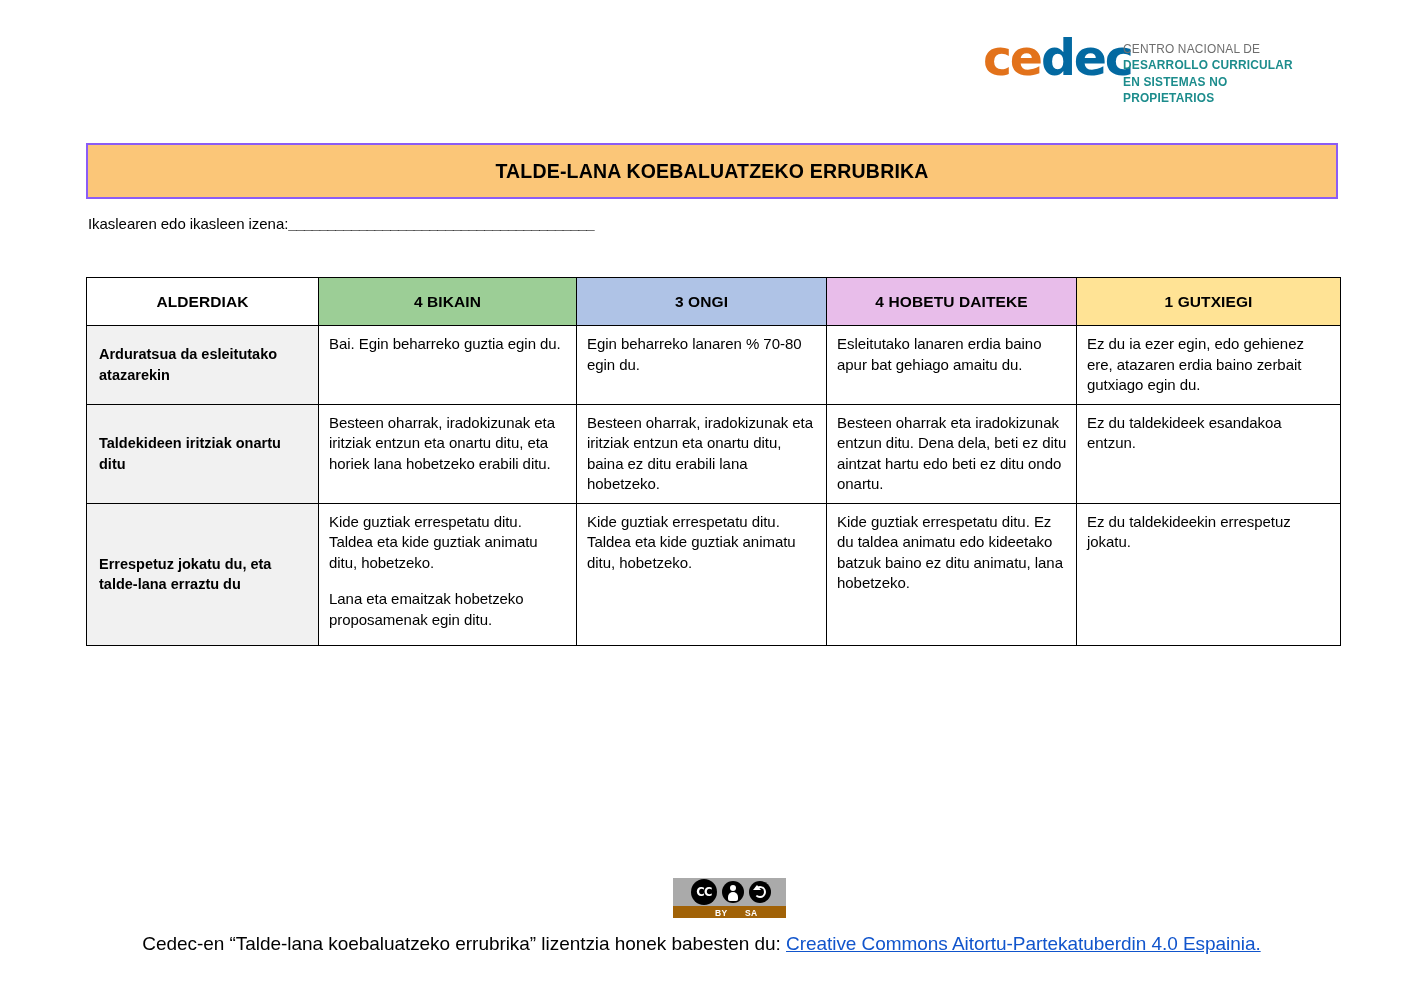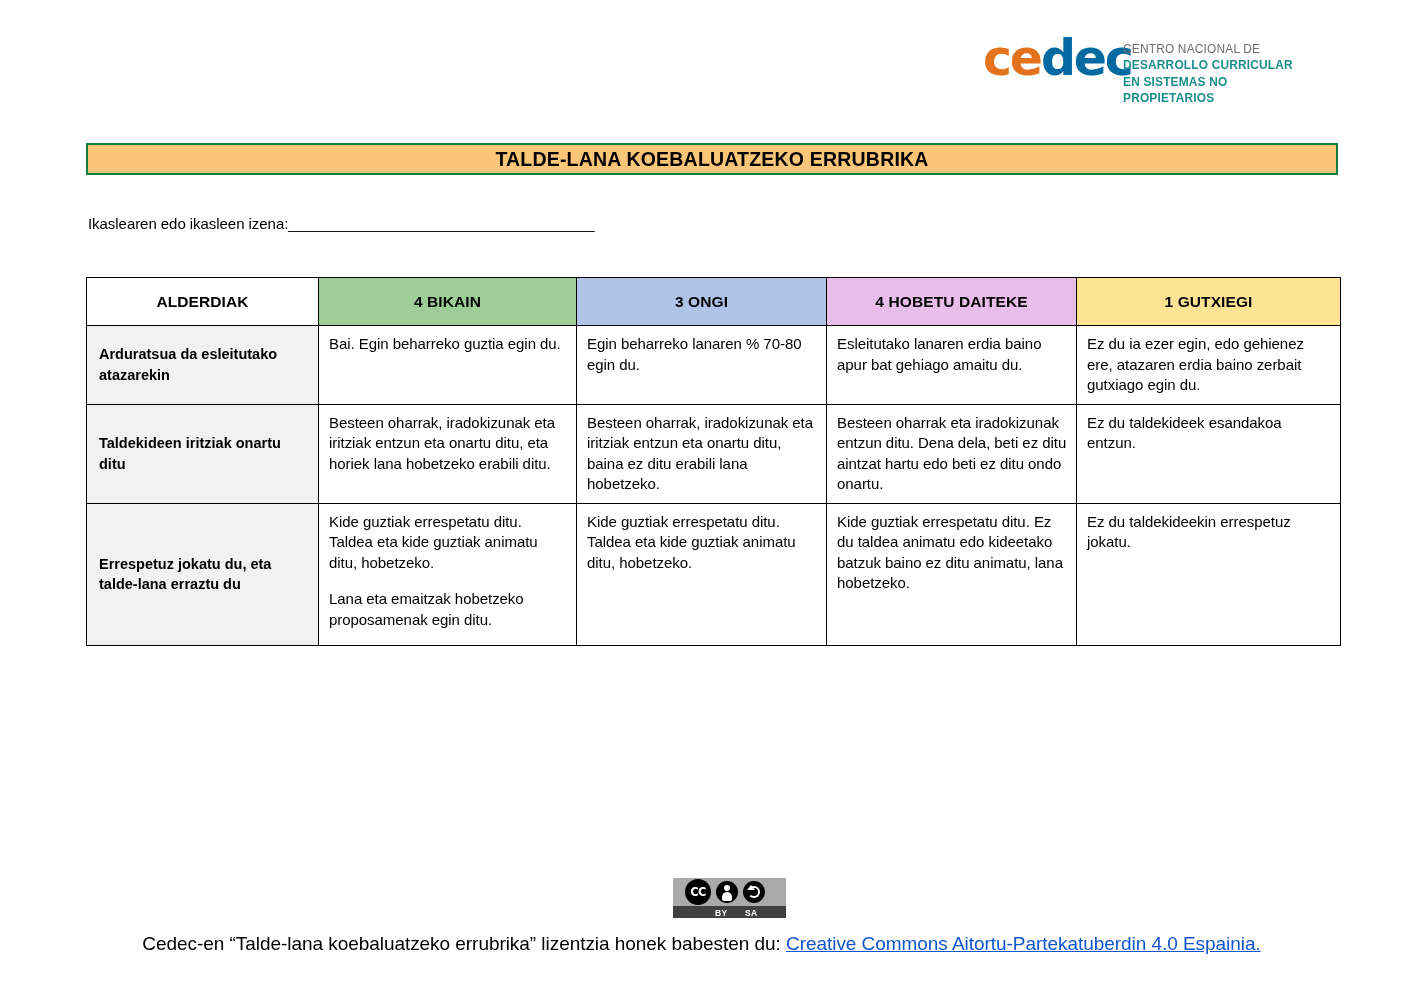--- a/index.html
+++ b/index.html
@@ -70,23 +70,23 @@
   .cedec-tagline .tl1 { color: #6E6E6E; display: block; }
   .cedec-tagline .tl2 { color: #1C8C8C; display: block; font-weight: bold; }
   .cedec-tagline .tl3 { color: #1C8C8C; display: block; font-weight: bold; }
 
   
   .title-bar {
     position: absolute;
     left: 86px;
     top: 143px;
     width: 1252px;
-    height: 32px;
+    height: 56px;
     background: #FBC678;
-    border: 2px solid #15803d;
+    border: 2px solid #8b5cf6;
     box-sizing: border-box;
     display: flex;
     align-items: center;
     justify-content: center;
   }
   .title-bar-text {
     font-size: 19.5px;
     font-weight: bold;
     letter-spacing: 0.2px;
   }
@@ -95,20 +95,21 @@
   .name-line {
     position: absolute;
     left: 88px;
     top: 215px;
     font-size: 15px;
     white-space: nowrap;
   }
   .name-line .name-label { letter-spacing: -0.05px; }
   .name-line .name-blank {
     letter-spacing: -0.5px;
+    font-weight: bold;
   }
 
   
   .rubric-table {
     position: absolute;
     left: 86px;
     top: 277px;
     width: 1254px;
     border-collapse: collapse;
     table-layout: fixed;
@@ -183,21 +184,21 @@
     border: 0;
   }
   .cc-badge .cc-icons {
     position: absolute;
     left: 0; top: 0;
     width: 113px;
     height: 28px;
     display: flex;
     align-items: center;
     justify-content: flex-start;
-    padding-left: 12px;
+    padding-left: 18px;
     box-sizing: border-box;
   }
   .cc-circle {
     border-radius: 50%;
     background: #000000;
     display: inline-flex;
     align-items: center;
     justify-content: center;
     color: #ffffff;
     font-family: "DejaVu Sans", sans-serif;
@@ -254,21 +255,21 @@
     width: 0; height: 0;
     border-left: 4px solid transparent;
     border-right: 4px solid transparent;
     border-bottom: 5px solid #ffffff;
   }
   .cc-badge .cc-labels {
     position: absolute;
     left: 0; top: 28px;
     width: 113px;
     height: 12px;
-    background: #404040;
+    background: #a16207;
     color: #ffffff;
     font-family: "Liberation Sans", sans-serif;
     font-size: 8.5px;
     font-weight: bold;
     letter-spacing: 0.4px;
   }
   .cc-badge .cc-labels span {
     position: absolute;
     top: 1.5px;
   }

